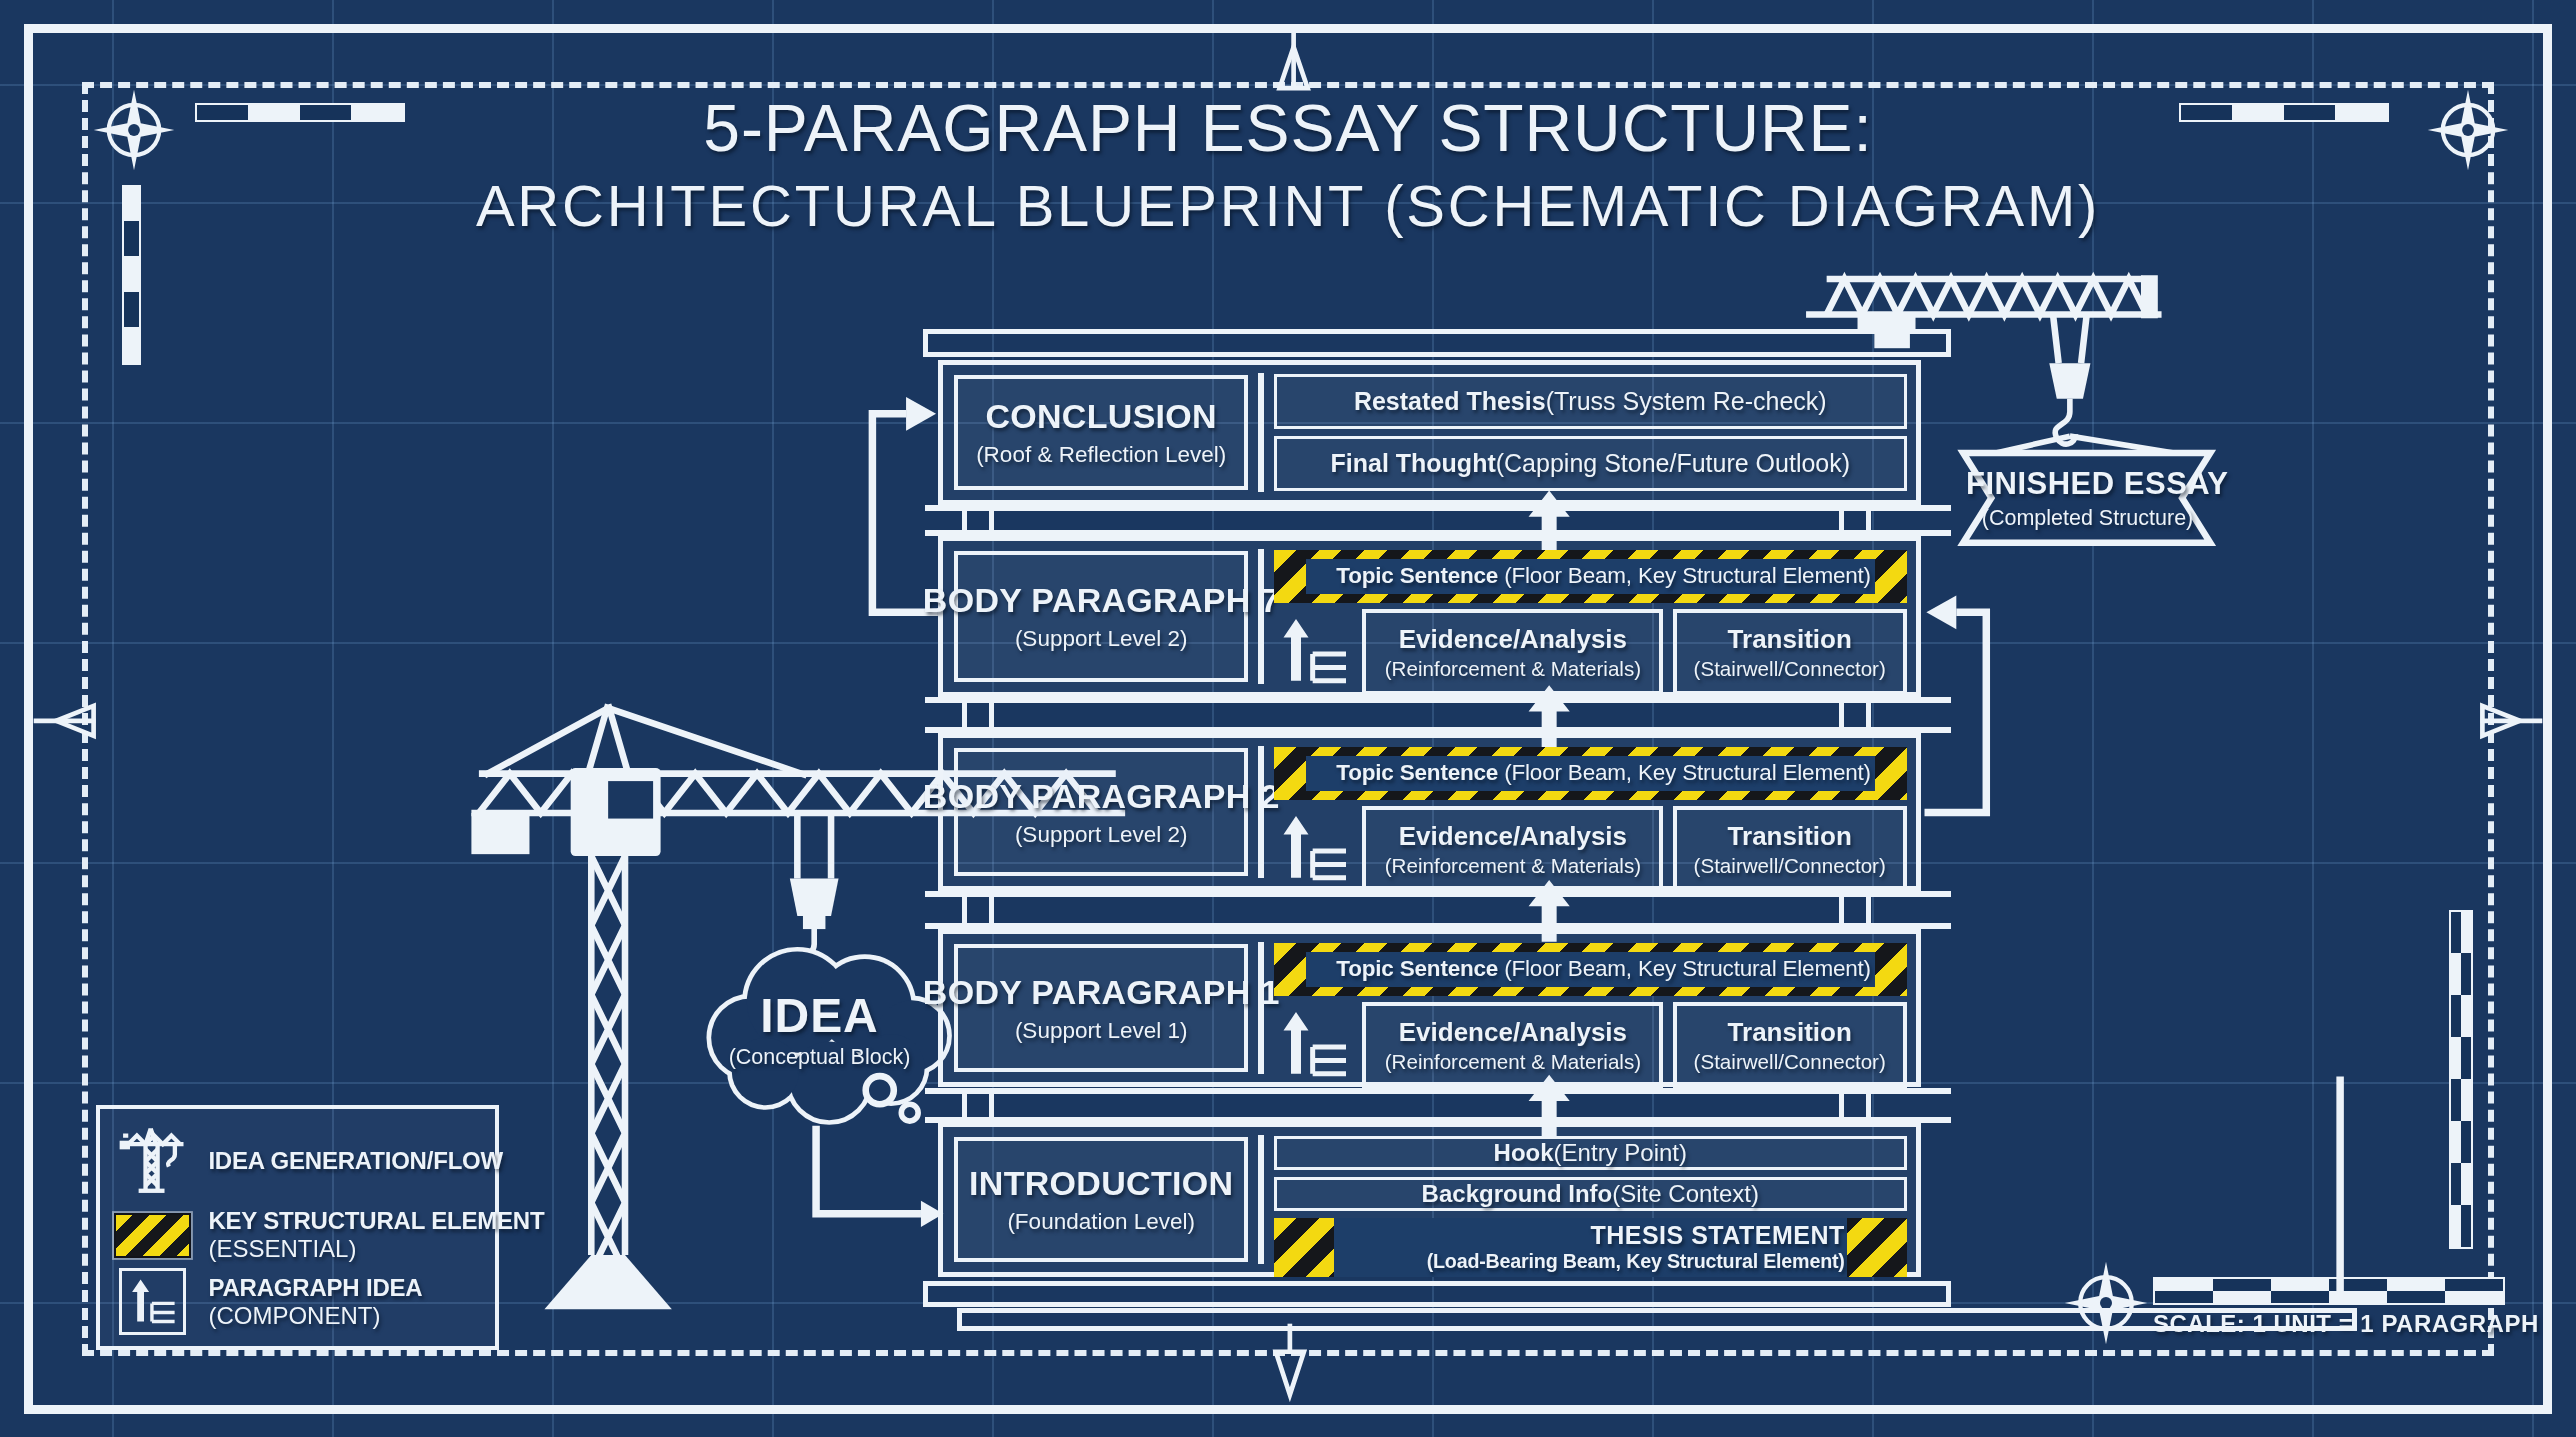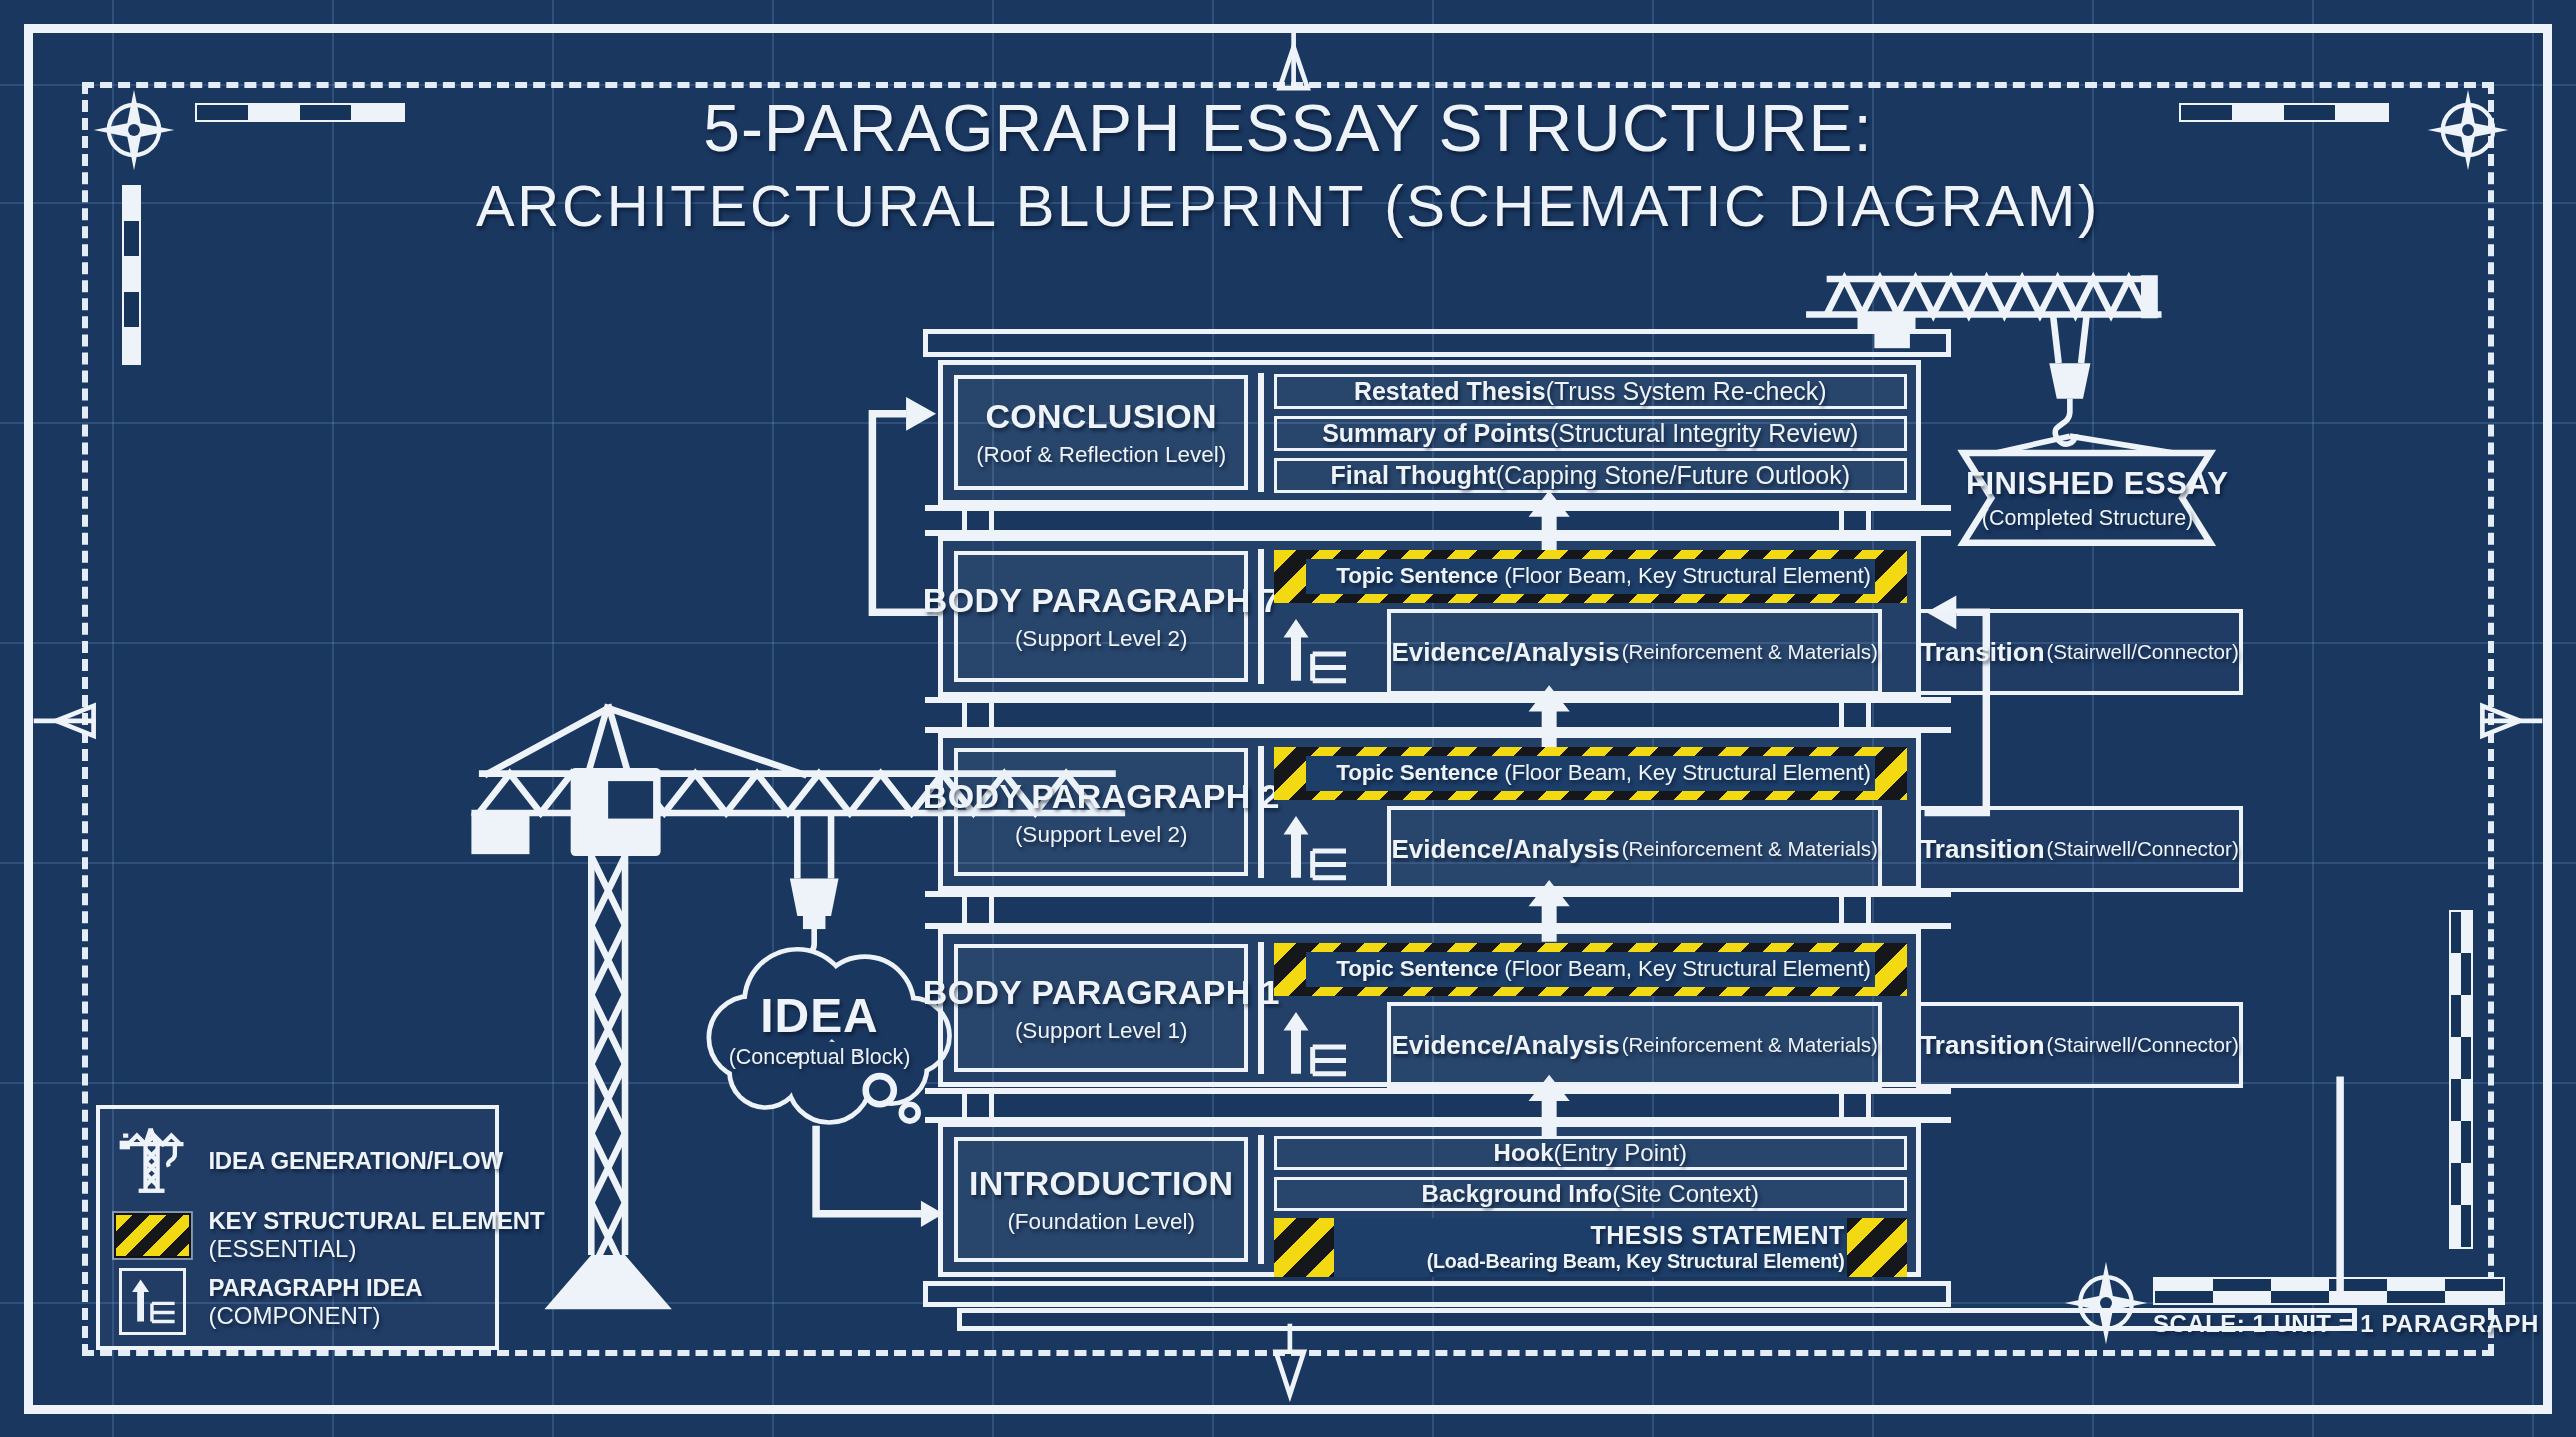--- a/index.html
+++ b/index.html
@@ -78,24 +78,23 @@
     background: #1d3e69; text-align:right; white-space: nowrap;
     font-size: 22.5px; padding: 4.7px 3.7px; letter-spacing: -0.2px;
   }
   .hazard.thesis { padding: 0 60px; }
   .hazard.thesis .hazard-inner { padding: 3.7px 1.9px; }
   .thesis-l1 { font-size: 25px; font-weight: bold; letter-spacing: 0.5px; }
   .thesis-l2 { font-size: 19.7px; font-weight: bold; }
   .body-row { flex: 1; display:flex; gap: 9.4px; align-items: stretch; }
   .icon-cell { flex: 0 0 79px; display:flex; align-items:center; justify-content:center; }
   .info-box {
-    border: 4.7px solid #edf3f9; display:flex; flex-direction:row;
+    border: 4.7px solid #edf3f9; display:flex; flex-direction:column;
     align-items:center; justify-content:center; text-align:center; gap:1.9px;
     background: rgba(220,236,252,0.03);
-    margin-left: 25px;
   }
   .evidence { flex: 0 0 301px; }
   .transition { flex: 1; }
   .box-title { font-size: 26px; font-weight: bold; white-space: nowrap; }
   .box-sub { font-size: 20.6px; white-space: nowrap; }
 
   .slab {
     position:absolute; left: 925px; width: 1026px;
     border-top: 6.6px solid #edf3f9; border-bottom: 6.6px solid #edf3f9;
   }
@@ -309,24 +308,20 @@
       <div class="floor-name">CONCLUSION</div>
       <div class="floor-sub">(Roof &amp; Reflection Level)</div>
     </div>
     <div class="vdiv"></div>
     <div class="floor-content">
       <div class="row">
         <b>Restated Thesis</b>
           <span> (Truss System Re-check)</span>
       </div>
       <div class="row">
-        <b>Summary of Points</b>
-          <span> (Structural Integrity Review)</span>
-      </div>
-      <div class="row">
         <b>Final Thought</b>
           <span> (Capping Stone/Future Outlook)</span>
       </div>
     </div>
   </div>
 
   <div class="floor" style="top:536px; height:161px;">
     <div class="floor-label">
       <div class="floor-name">BODY PARAGRAPH 7</div>
       <div class="floor-sub">(Support Level 2)</div>

